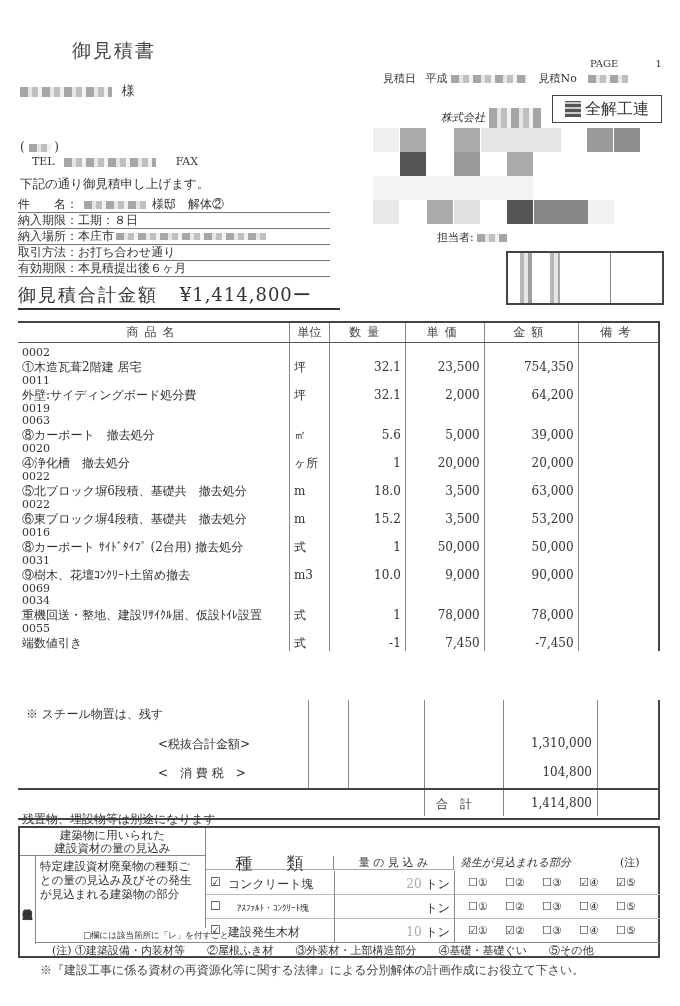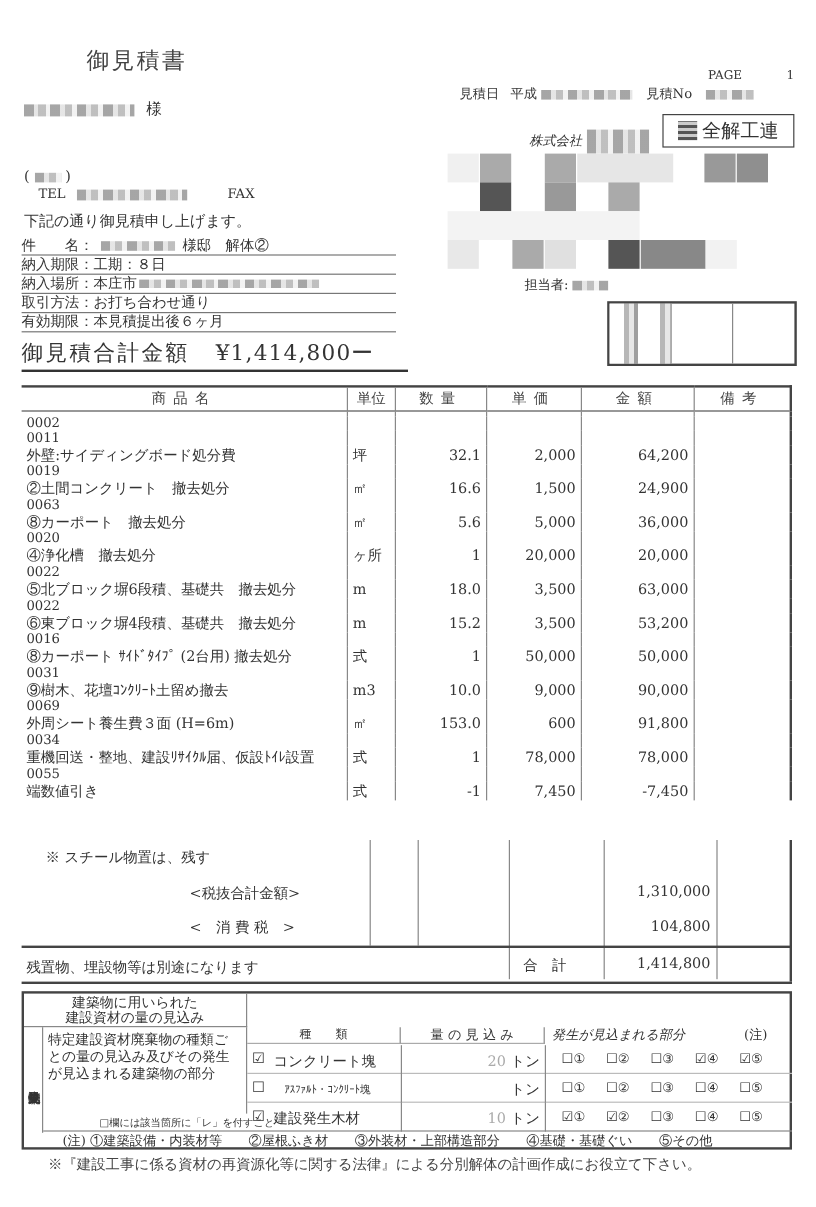--- a/index.html
+++ b/index.html
@@ -38,21 +38,21 @@
 </div>
 
 <div class="abs t" style="left:20px;top:140px;">
   <span>(</span>
   <span class="blur" style="width:22px;height:8px;"></span>
   <span>)</span>
 </div>
 <div class="abs t" style="left:32px;top:155px;font-size:11px;">
   <span>TEL</span>
   <span class="blur" style="width:92px;height:9px;margin-left:6px;"></span>
-  <span style="margin-left:30px;">FAX</span>
+  <span style="margin-left:16px;">FAX</span>
 </div>
 <div class="abs t" style="left:20px;top:176px;font-size:12.5px;">下記の通り御見積申し上げます。</div>
 
 <div class="abs t" style="left:590px;top:58px;font-size:10px;">
   <span>PAGE</span>
   <span style="margin-left:34px;">1</span>
 </div>
 <div class="abs t" style="left:383px;top:71px;font-size:11px;">
   <span>見積日</span>
   <span style="margin-left:6px;">平成</span>
@@ -149,20 +149,28 @@
       </tr>
       <tr>
         <td class="code">0002</td>
     <td class="cc code"></td>
         <td class="cc code"></td>
         <td class="cc code"></td>
         <td class="cc code"></td>
         <td class="cc code" style="border-right:2px solid #444"></td>
       </tr>
       <tr>
+        <td class="name">①木造瓦葺2階建 居宅</td>
+    <td class="cc name">坪</td>
+    <td class="cc name num">32.1</td>
+    <td class="cc name num">23,500</td>
+    <td class="cc name num">754,350</td>
+    <td class="cc name" style="border-right:2px solid #444"></td>
+      </tr>
+      <tr>
         <td class="code">0011</td>
     <td class="cc code"></td>
         <td class="cc code"></td>
         <td class="cc code"></td>
         <td class="cc code"></td>
         <td class="cc code" style="border-right:2px solid #444"></td>
       </tr>
       <tr>
         <td class="name">外壁:サイディングボード処分費</td>
     <td class="cc name">坪</td>
@@ -173,41 +181,33 @@
       </tr>
       <tr>
         <td class="code">0019</td>
     <td class="cc code"></td>
         <td class="cc code"></td>
         <td class="cc code"></td>
         <td class="cc code"></td>
         <td class="cc code" style="border-right:2px solid #444"></td>
       </tr>
       <tr>
-        <td class="name">②土間コンクリート　撤去処分</td>
-    <td class="cc name">㎡</td>
-    <td class="cc name num">16.6</td>
-    <td class="cc name num">1,500</td>
-    <td class="cc name num">24,900</td>
-    <td class="cc name" style="border-right:2px solid #444"></td>
-      </tr>
-      <tr>
         <td class="code">0063</td>
     <td class="cc code"></td>
         <td class="cc code"></td>
         <td class="cc code"></td>
         <td class="cc code"></td>
         <td class="cc code" style="border-right:2px solid #444"></td>
       </tr>
       <tr>
         <td class="name">⑧カーポート　撤去処分</td>
     <td class="cc name">㎡</td>
     <td class="cc name num">5.6</td>
     <td class="cc name num">5,000</td>
-    <td class="cc name num">36,000</td>
+    <td class="cc name num">39,000</td>
     <td class="cc name" style="border-right:2px solid #444"></td>
       </tr>
       <tr>
         <td class="code">0020</td>
     <td class="cc code"></td>
         <td class="cc code"></td>
         <td class="cc code"></td>
         <td class="cc code"></td>
         <td class="cc code" style="border-right:2px solid #444"></td>
       </tr>
@@ -283,28 +283,20 @@
     <td class="cc name num">90,000</td>
     <td class="cc name" style="border-right:2px solid #444"></td>
       </tr>
       <tr>
         <td class="code">0069</td>
     <td class="cc code"></td>
         <td class="cc code"></td>
         <td class="cc code"></td>
         <td class="cc code"></td>
         <td class="cc code" style="border-right:2px solid #444"></td>
-      </tr>
-      <tr>
-        <td class="name">外周シート養生費３面 (H=6m)</td>
-    <td class="cc name">㎡</td>
-    <td class="cc name num">153.0</td>
-    <td class="cc name num">600</td>
-    <td class="cc name num">91,800</td>
-    <td class="cc name" style="border-right:2px solid #444"></td>
       </tr>
       <tr>
         <td class="code">0034</td>
     <td class="cc code"></td>
         <td class="cc code"></td>
         <td class="cc code"></td>
         <td class="cc code"></td>
         <td class="cc code" style="border-right:2px solid #444"></td>
       </tr>
       <tr>
@@ -334,42 +326,42 @@
     </tbody>
 </table>
 
 <div class="abs" style="left:18px;top:700px;width:642px;height:90px;">
   <div class="abs" style="left:290px;top:0;width:1px;height:88px;background:#888;"></div>
   <div class="abs" style="left:330px;top:0;width:1px;height:88px;background:#888;"></div>
   <div class="abs" style="left:406px;top:0;width:1px;height:116px;background:#888;"></div>
   <div class="abs" style="left:485px;top:0;width:1px;height:116px;background:#888;"></div>
   <div class="abs" style="left:579px;top:0;width:1px;height:116px;background:#888;"></div>
   <div class="abs" style="left:640px;top:0;width:2px;height:118px;background:#444;"></div>
-  <div class="abs t" style="left:20px;top:6px;text-align:right;">※ スチール物置は、残す</div>
+  <div class="abs t" style="left:8px;top:6px;text-align:right;">※ スチール物置は、残す</div>
   <div class="abs t" style="left:140px;top:36px;">&lt;税抜合計金額&gt;</div>
   <div class="abs t" style="left:490px;top:36px;width:84px;text-align:right;">1,310,000</div>
   <div class="abs t" style="left:140px;top:65px;">&lt;　消 費 税　&gt;</div>
   <div class="abs t" style="left:490px;top:65px;width:84px;text-align:right;">104,800</div>
 </div>
 <div class="abs" style="left:18px;top:788px;width:642px;height:28px;border-top:2px solid #444;border-bottom:2px solid #444;">
-  <div class="abs t" style="left:4px;top:8px;">残置物、埋設物等は別途になります</div>
+  <div class="abs t" style="left:4px;top:21px;">残置物、埋設物等は別途になります</div>
   <div class="abs t" style="left:418px;top:6px;">合　計</div>
   <div class="abs t" style="left:490px;top:6px;width:84px;text-align:right;">1,414,800</div>
 </div>
 
 <div class="recycle">
   <div class="cell" style="left:0;top:0;width:186px;height:28px;border-right:1px solid #888;border-bottom:1px solid #888;text-align:center;line-height:13px;padding-top:1px;font-size:11.5px;">
     <div>建築物に用いられた</div>
     <div>建設資材の量の見込み</div>
   </div>
   <div class="cell" style="left:0;top:28px;width:16px;height:88px;border-right:1px solid #888;font-size:10.5px;line-height:14px;writing-mode:vertical-rl;text-align:center;padding-top:2px;">廃棄物発生見込量</div>
   <div class="cell" style="left:16px;top:28px;width:170px;height:72px;border-right:1px solid #888;padding:3px 4px;font-size:11.5px;line-height:14px;white-space:normal;">特定建設資材廃棄物の種類ごとの量の見込み及びその発生が見込まれる建築物の部分</div>
   <div class="cell t" style="left:20px;top:102px;font-size:8.5px;margin-left:43px;">□欄には該当箇所に「レ」を付すこと</div>
 
-  <div class="cell t" style="left:186px;top:28px;width:128px;height:14px;border-right:1px solid #888;border-bottom:1px solid #aaa;text-align:center;font-size:10px;line-height:14px;">種　　類</div>
+  <div class="cell t" style="left:186px;top:28px;width:128px;height:14px;border-right:1px solid #888;border-bottom:1px solid #aaa;text-align:center;font-size:17px;line-height:14px;">種　　類</div>
   <div class="cell t" style="left:314px;top:28px;width:120px;height:14px;border-right:1px solid #888;border-bottom:1px solid #aaa;text-align:center;font-size:11px;line-height:14px;">量 の 見 込 み</div>
   <div class="cell t" style="left:440px;top:28px;font-size:11px;line-height:14px;font-style:italic;">発生が見込まれる部分</div>
   <div class="cell t" style="left:600px;top:28px;font-size:11px;line-height:14px;">(注)</div>
   <div class="cell" style="left:186px;top:42px;width:454px;height:1px;"></div>
 
   <div id="recycle-rows">
       <div class="cell" style="left: 186px; top: 43px; width: 454px; height: 24px; border-bottom: 1px solid rgb(187, 187, 187);">
         <span style="position:absolute;left:4px;top:4px;font-size:12px;">☑</span>
     <span class="t" style="position:absolute;left:22px;top:5px;">コンクリート塊</span>
     <span style="position:absolute;left:128px;top:0;width:1px;height:24px;background:#888;"></span>

